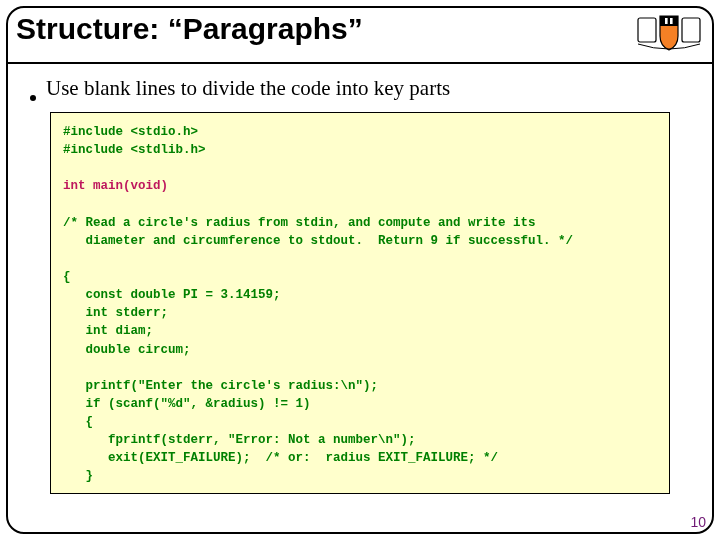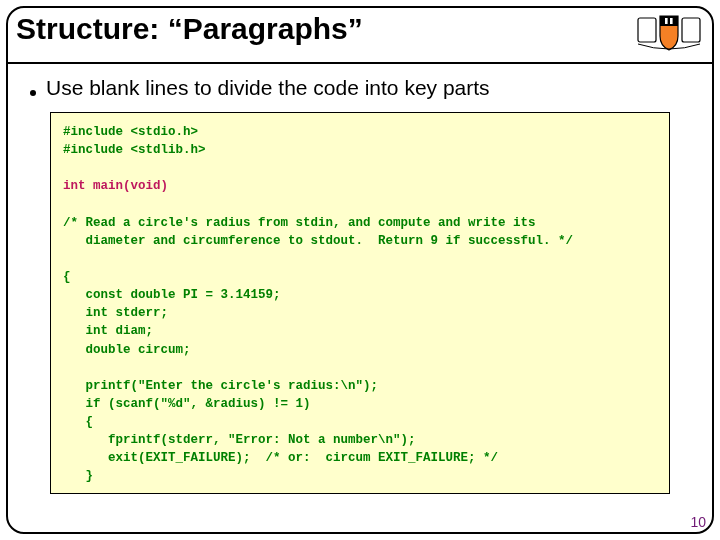--- a/index.html
+++ b/index.html
@@ -39,22 +39,23 @@
   .title-underline {
     position: absolute;
     top: 62px; left: 8px; right: 8px;
     height: 0;
     border-top: 2px solid #000;
   }
   .bullet-row {
     position: absolute;
     top: 76px; left: 30px; right: 20px;
     display: flex;
-    align-items: center;
+    align-items: flex-end;
     gap: 10px;
+    font-family: Liberation Serif, serif;
   }
   .bullet-dot {
     width: 6px; height: 6px;
     background: #000;
     border-radius: 50%;
     margin-top: 10px;
     flex-shrink: 0;
   }
   .bullet-text {
     font-size: 21px;
@@ -124,17 +125,17 @@
 <span class="cd">{</span>
 <span class="cd">   const double PI = 3.14159;</span>
 <span class="cd">   int stderr;</span>
 <span class="cd">   int diam;</span>
 <span class="cd">   double circum;</span>
 <span></span>
 <span class="cd">   printf("Enter the circle's radius:\n");</span>
 <span class="cd">   if (scanf("%d", &amp;radius) != 1)</span>
 <span class="cd">   {</span>
 <span class="cd">      fprintf(stderr, "Error: Not a number\n");</span>
-<span class="cd">      exit(EXIT_FAILURE);  /* or:  circum EXIT_FAILURE; */</span>
+<span class="cd">      exit(EXIT_FAILURE);  /* or:  radius EXIT_FAILURE; */</span>
 <span class="cd">   }</span>
 <span class="cd">…</span></div>
 
 <div class="page-num">10</div>
 
 </body></html>

